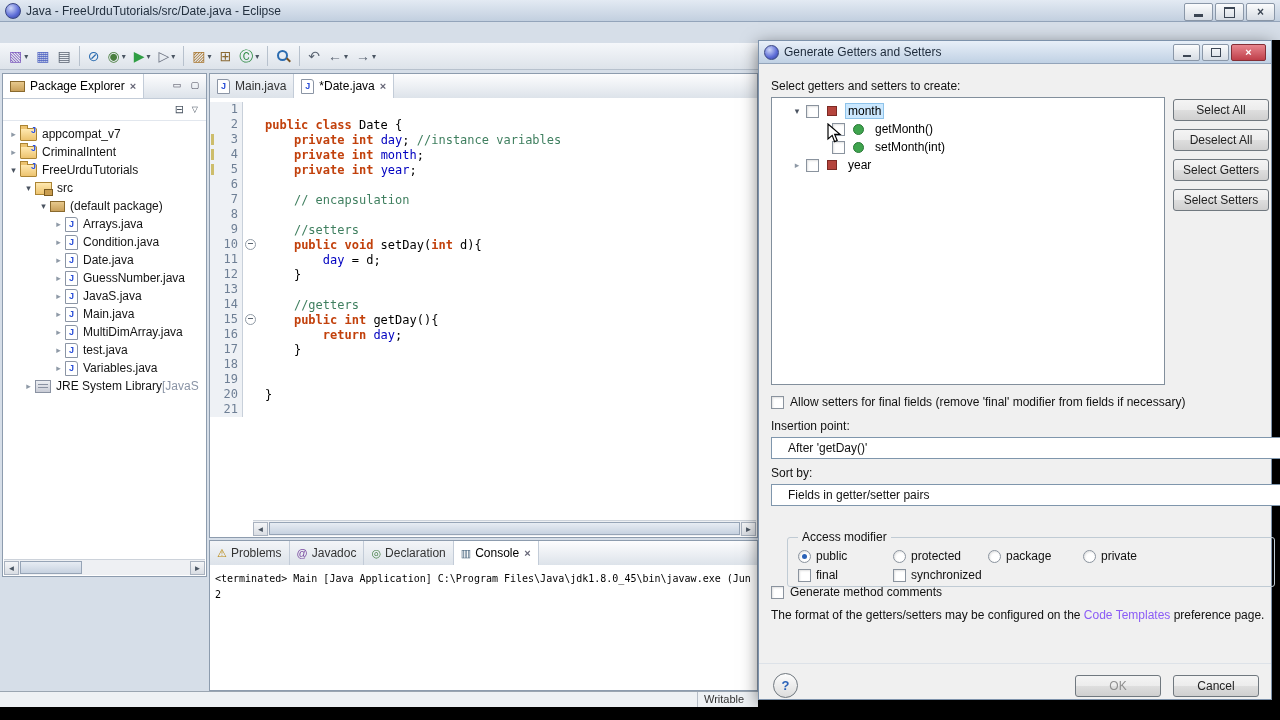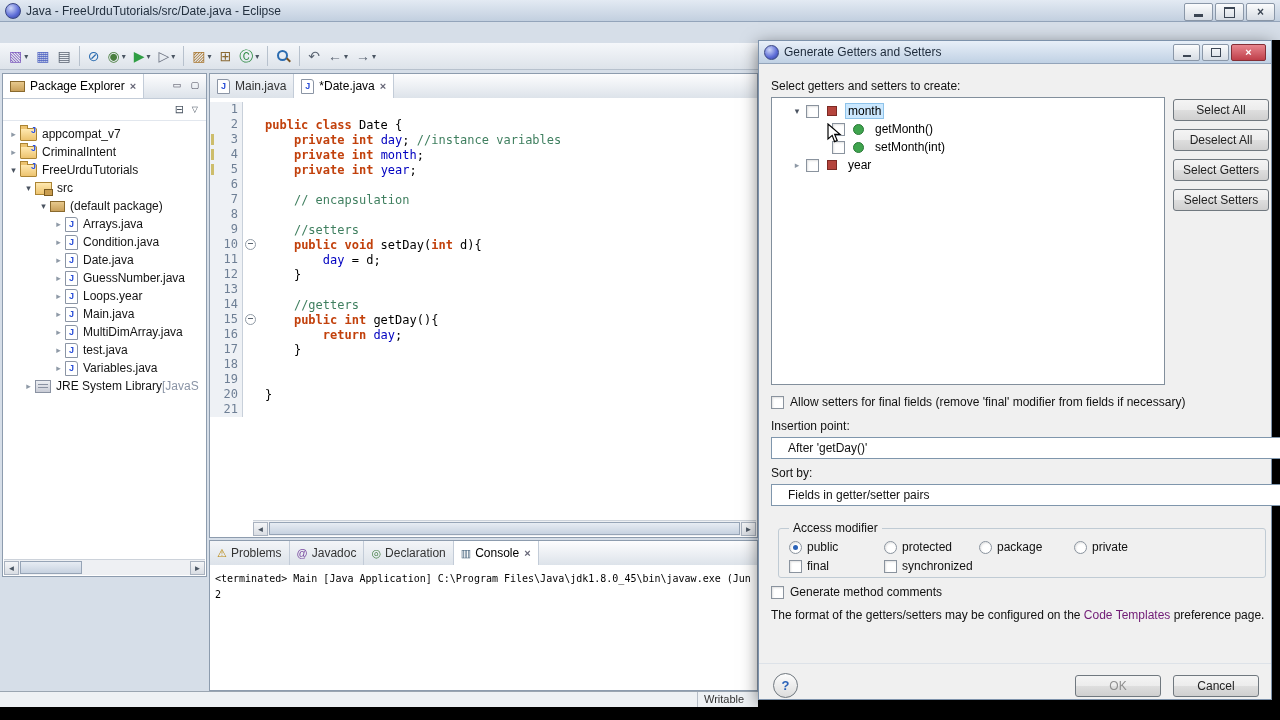--- a/index.html
+++ b/index.html
@@ -152,30 +152,30 @@
   .chk-row{position:absolute;left:12px;display:flex;align-items:center;gap:6px;color:#111;}
   .checkbox{width:13px;height:13px;background:#fff;border:1px solid #8a939e;box-sizing:border-box;
     box-shadow:inset 1px 1px 2px rgba(0,0,0,0.12);flex:0 0 auto;}
   .combo{position:absolute;left:12px;width:544px;height:22px;background:#fff;border:1px solid #7f96ac;
     box-sizing:border-box;display:flex;align-items:center;padding-left:16px;color:#111;}
   .combo-arrow{position:absolute;right:1px;top:1px;bottom:1px;width:17px;
     background:linear-gradient(#f3f4f6,#d8dce2);border-left:1px solid #b4bfca;
     display:flex;align-items:center;justify-content:center;}
   .combo-arrow::after{content:"▼";font-size:7px;color:#3c4654;}
   .group{position:absolute;left:12px;top:473px;width:488px;height:57px;border:1px solid #c0cbd4;
-    border-radius:3px;margin:7px;padding:2px 0 0 10px;box-sizing:border-box;font-size:12px;color:#111;}
+    border-radius:3px;margin:16px;padding:2px 0 0 10px;box-sizing:border-box;font-size:12px;color:#111;}
   .group legend{font-size:12px;padding:0 4px;color:#111;}
   .radio-row,.check-row2{display:flex;align-items:center;height:18px;margin-top:1px;}
   .radio-wrap,.checkw-wrap{display:flex;align-items:center;gap:5px;width:95px;flex:0 0 auto;}
   .radio{width:13px;height:13px;border-radius:50%;background:#fff;border:1px solid #8a939e;
     box-sizing:border-box;position:relative;box-shadow:inset 1px 1px 2px rgba(0,0,0,0.12);flex:0 0 auto;}
   .radio.checked::after{content:"";position:absolute;left:3px;top:3px;width:5px;height:5px;
     border-radius:50%;background:#2a62b8;}
   .note{position:absolute;left:12px;top:567px;color:#111;}
-  .link{color:#701a75;}
+  .link{color:#8b5cf6;}
   .dlg-sep{position:absolute;left:0;right:0;top:622px;height:1px;background:#dde2e8;}
   .help-btn{position:absolute;left:14px;top:632px;width:23px;height:23px;border-radius:50%;
     border:1px solid #70787f;background:linear-gradient(#fdfdfd,#dcdcdc);color:#2a62b8;
     font-weight:bold;display:flex;align-items:center;justify-content:center;font-size:13px;}
   .ok-btn{position:absolute;left:316px;top:634px;width:86px;height:22px;}
   .cancel-btn{position:absolute;left:414px;top:634px;width:86px;height:22px;}
 
   .black-strip{position:absolute;background:#000;z-index:10;}
   #cursor{position:absolute;left:827px;top:123px;z-index:200;}
 </style>
@@ -316,21 +316,21 @@
             <span class="tlabel">Date.java</span>
           </div>
           <div class="tree-row" style="padding-left: 49px;">
             <span class="arrow">▸</span>
             <span class="ticon icon-jfile">J</span>
             <span class="tlabel">GuessNumber.java</span>
           </div>
           <div class="tree-row" style="padding-left: 49px;">
             <span class="arrow">▸</span>
             <span class="ticon icon-jfile">J</span>
-            <span class="tlabel">Loops.year</span>
+            <span class="tlabel">JavaS.java</span>
           </div>
           <div class="tree-row" style="padding-left: 49px;">
             <span class="arrow">▸</span>
             <span class="ticon icon-jfile">J</span>
             <span class="tlabel">Main.java</span>
           </div>
           <div class="tree-row" style="padding-left: 49px;">
             <span class="arrow">▸</span>
             <span class="ticon icon-jfile">J</span>
             <span class="tlabel">MultiDimArray.java</span>

